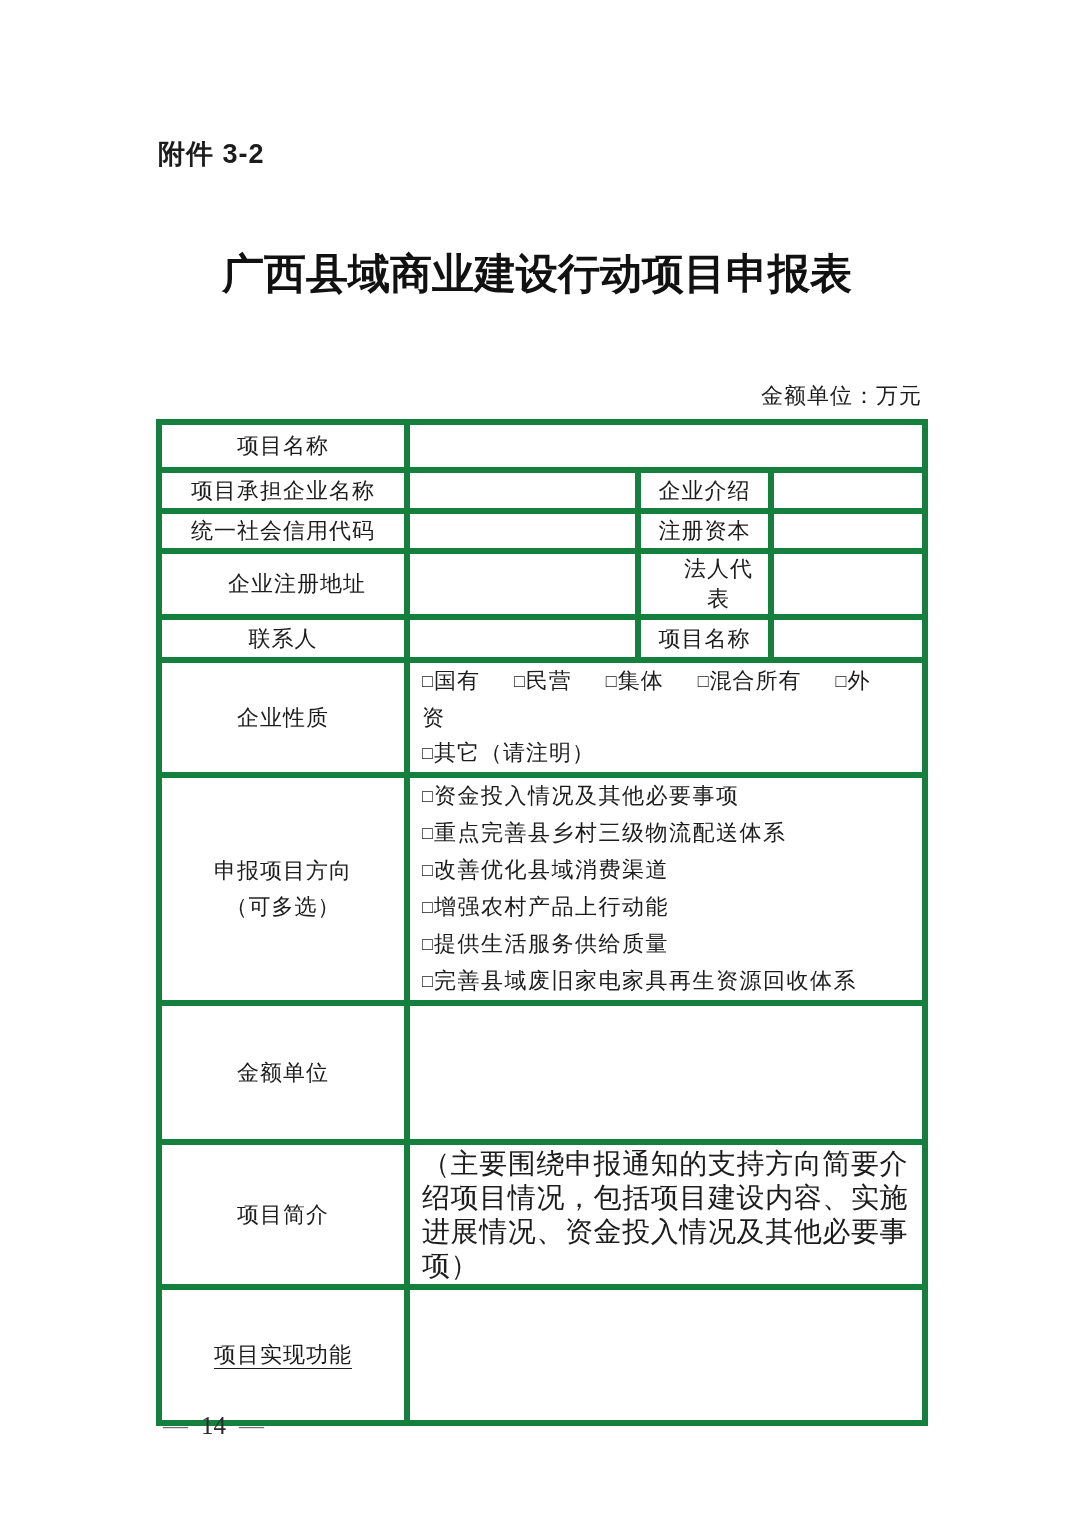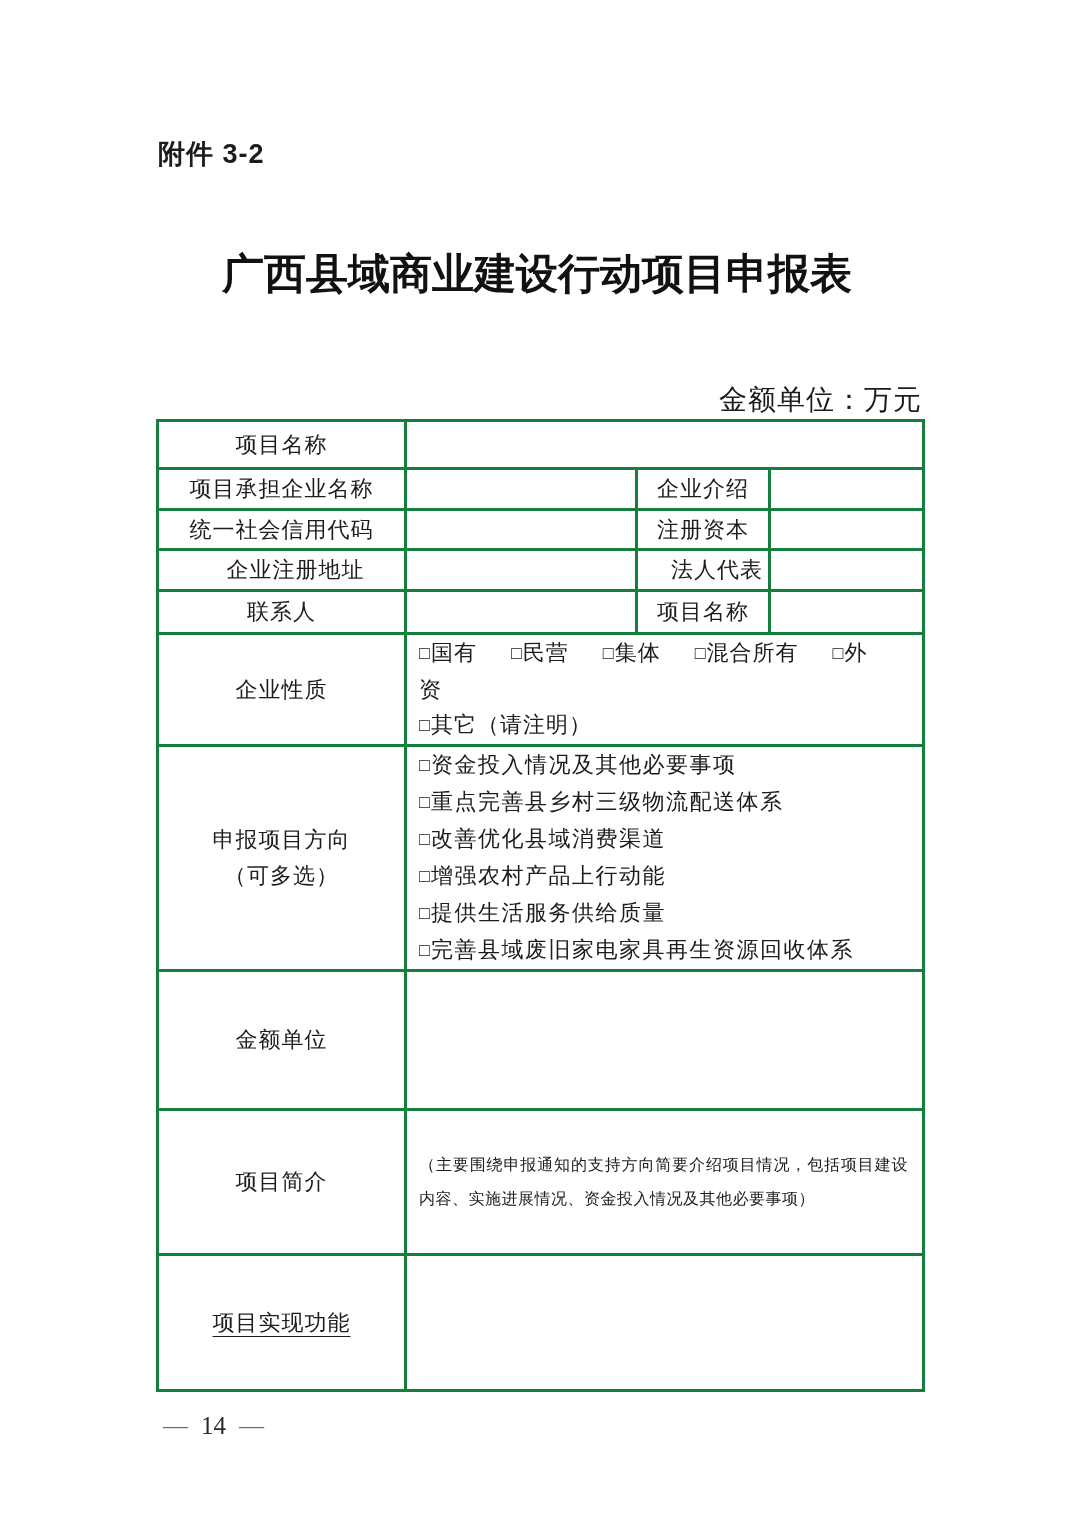--- a/index.html
+++ b/index.html
@@ -14,28 +14,28 @@
     font-family:"Liberation Sans","DejaVu Sans",sans-serif;
     font-weight:bold; font-size:27px; letter-spacing:1px;
   }
   .doc-title {
     position:absolute; left:0; right:0; top:246px;
     text-align:center; font-weight:bold; font-size:42px; letter-spacing:0px;
     color:#111;
   }
   .unit-note {
     position:absolute; left:156px; top:381px; width:766px;
-    text-align:right; font-size:28px; letter-spacing:1px;
+    text-align:right; font-size:22px; letter-spacing:1px;
   }
   table.form {
     position:absolute; left:156px; top:419px; width:766px;
     border-collapse:collapse; table-layout:fixed;
   }
   table.form td {
-    border:3px solid #15803d;
+    border:6px solid #15803d;
     font-size:22px; vertical-align:middle;
     overflow:hidden;
     margin-left:34px;
   }
   td.lbl { text-align:center; padding:0 4px; letter-spacing:1px; }
   td.fill { background:#fff; }
   td.content { text-align:left; padding:0 10px 0 12px; }
   tr.r1  td { height:48px; }
   tr.r2  td { height:41px; }
   tr.r3  td { height:40px; }
@@ -49,21 +49,21 @@
   .nature-line { line-height:35px; letter-spacing:1px; white-space:nowrap; }
   .checkline { display:flex; gap:34px; }
   .cb {
     font-size:18px; letter-spacing:0;
     display:inline-block; transform:translateY(-1px);
     margin-right:1px;
   }
   .opt { line-height:36px; letter-spacing:1.5px; white-space:nowrap; }
   .two-line-label div { line-height:36px; }
   .note {
-    font-size:16px; line-height:34px; letter-spacing:0.5px;
+    font-size:28px; line-height:34px; letter-spacing:0.5px;
     text-align:justify; padding-right:4px;
   }
   .fn-underline { text-decoration:underline; text-underline-offset:6px; text-decoration-thickness:1px; }
   .page-num {
     position:absolute; left:163px; top:1412px;
     font-size:25px; display:flex; align-items:center; gap:13px;
   }
   .page-num .dash { color:#6f6f6f; letter-spacing:0; }
   .page-num .num { color:#2b2b2b;text-align:right; }
 </style>

